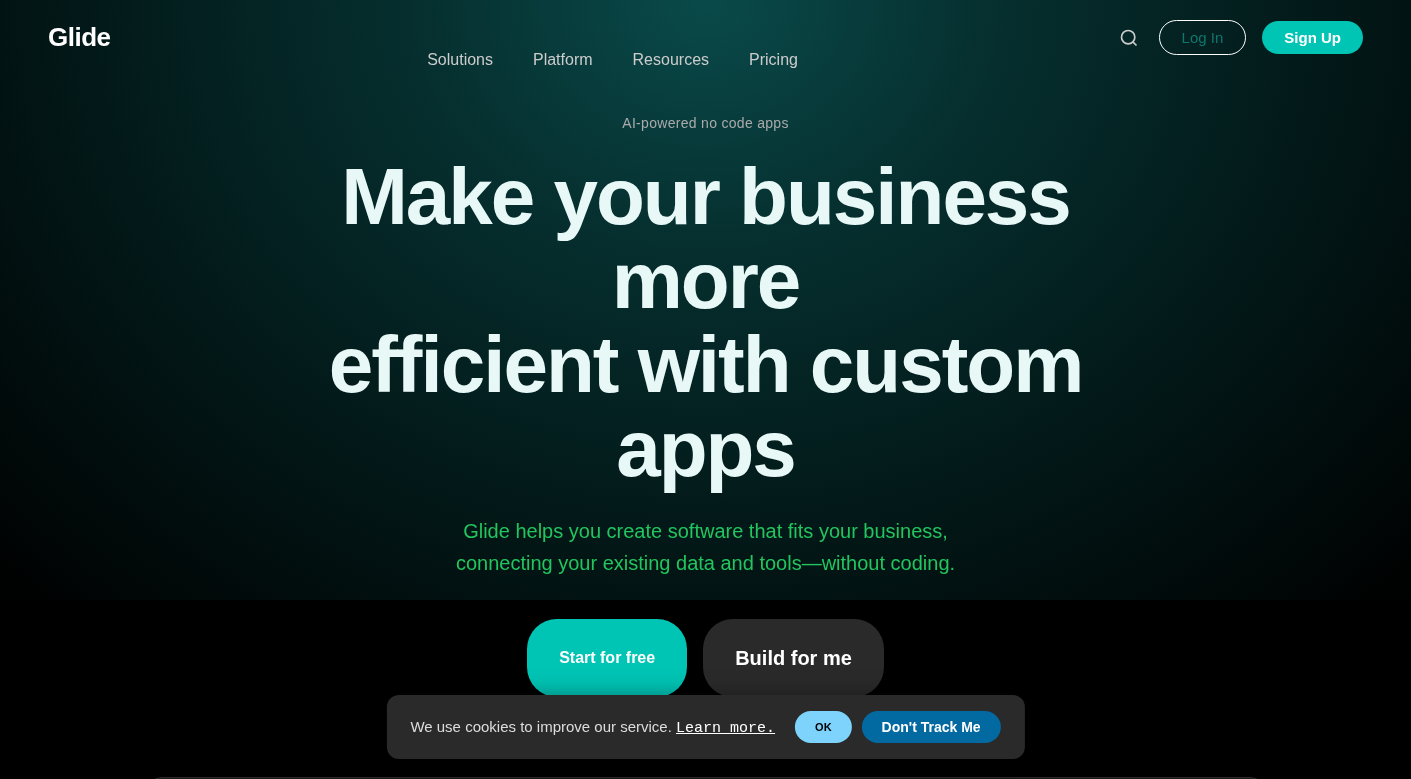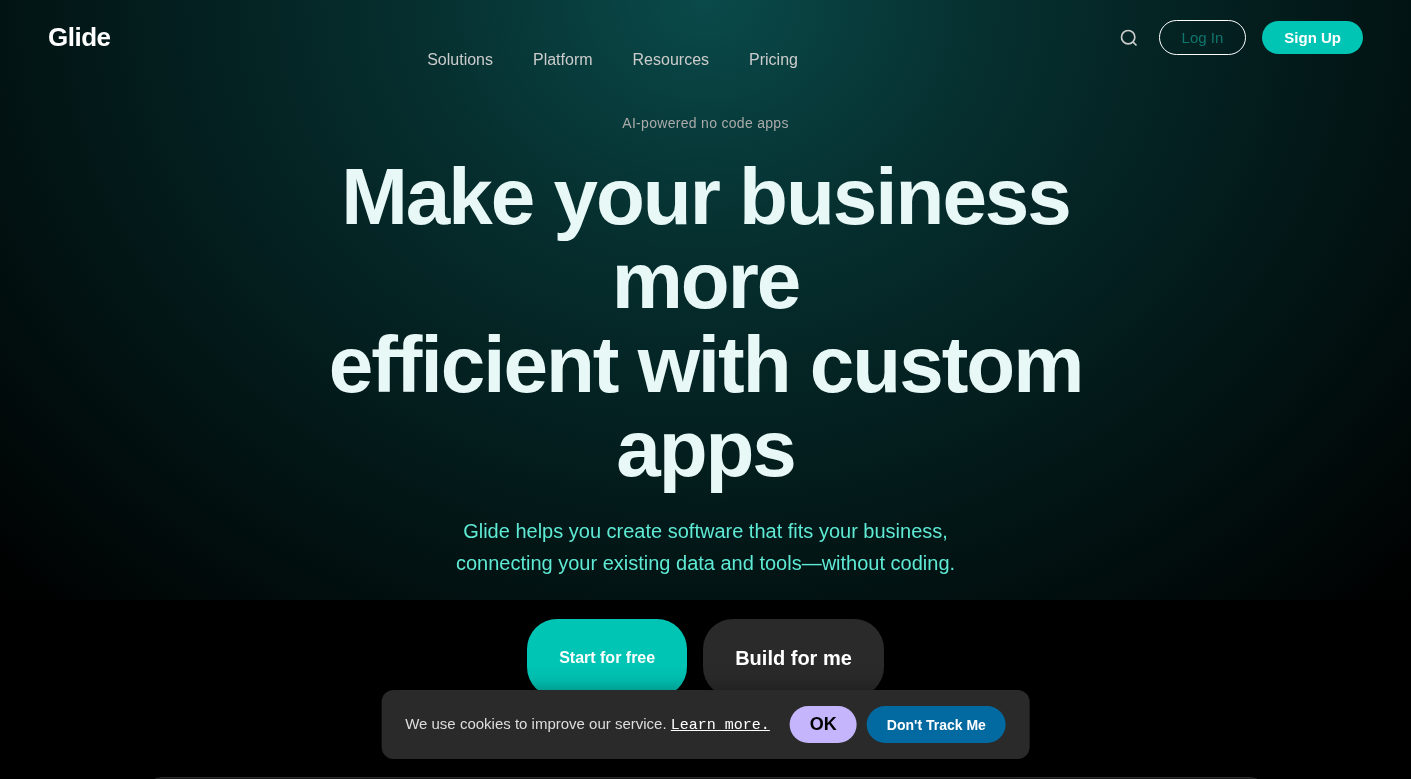--- a/index.html
+++ b/index.html
@@ -118,21 +118,21 @@
       font-weight: 800;
       line-height: 1.05;
       color: #e8f8f7;
       max-width: 900px;
       margin: 0 auto 24px;
       letter-spacing: -2px;
     }
 
     .hero-subtitle {
       font-size: 20px;
-      color: #5eead4;
+      color: #22c55e;
       line-height: 1.6;
       max-width: 540px;
       margin: 0 auto 40px;
       font-weight: 400;
     }
 
     .hero-buttons {
       display: flex;
       gap: 16px;
       justify-content: center;
@@ -228,26 +228,26 @@
       text-decoration: underline;
       font-family: Liberation Mono, monospace;
     }
 
     .cookie-buttons {
       display: flex;
       gap: 10px;
     }
 
     .btn-ok {
-      background: #c4b5fd;
+      background: #7dd3fc;
       color: #000;
       border: none;
       padding: 8px 20px;
       border-radius: 20px;
-      font-size: 18px;
+      font-size: 11px;
       font-weight: 600;
       cursor: pointer;
     }
 
     .btn-dont-track {
       background: #0369a1;
       color: #fff;
       border: none;
       padding: 8px 20px;
       border-radius: 20px;

